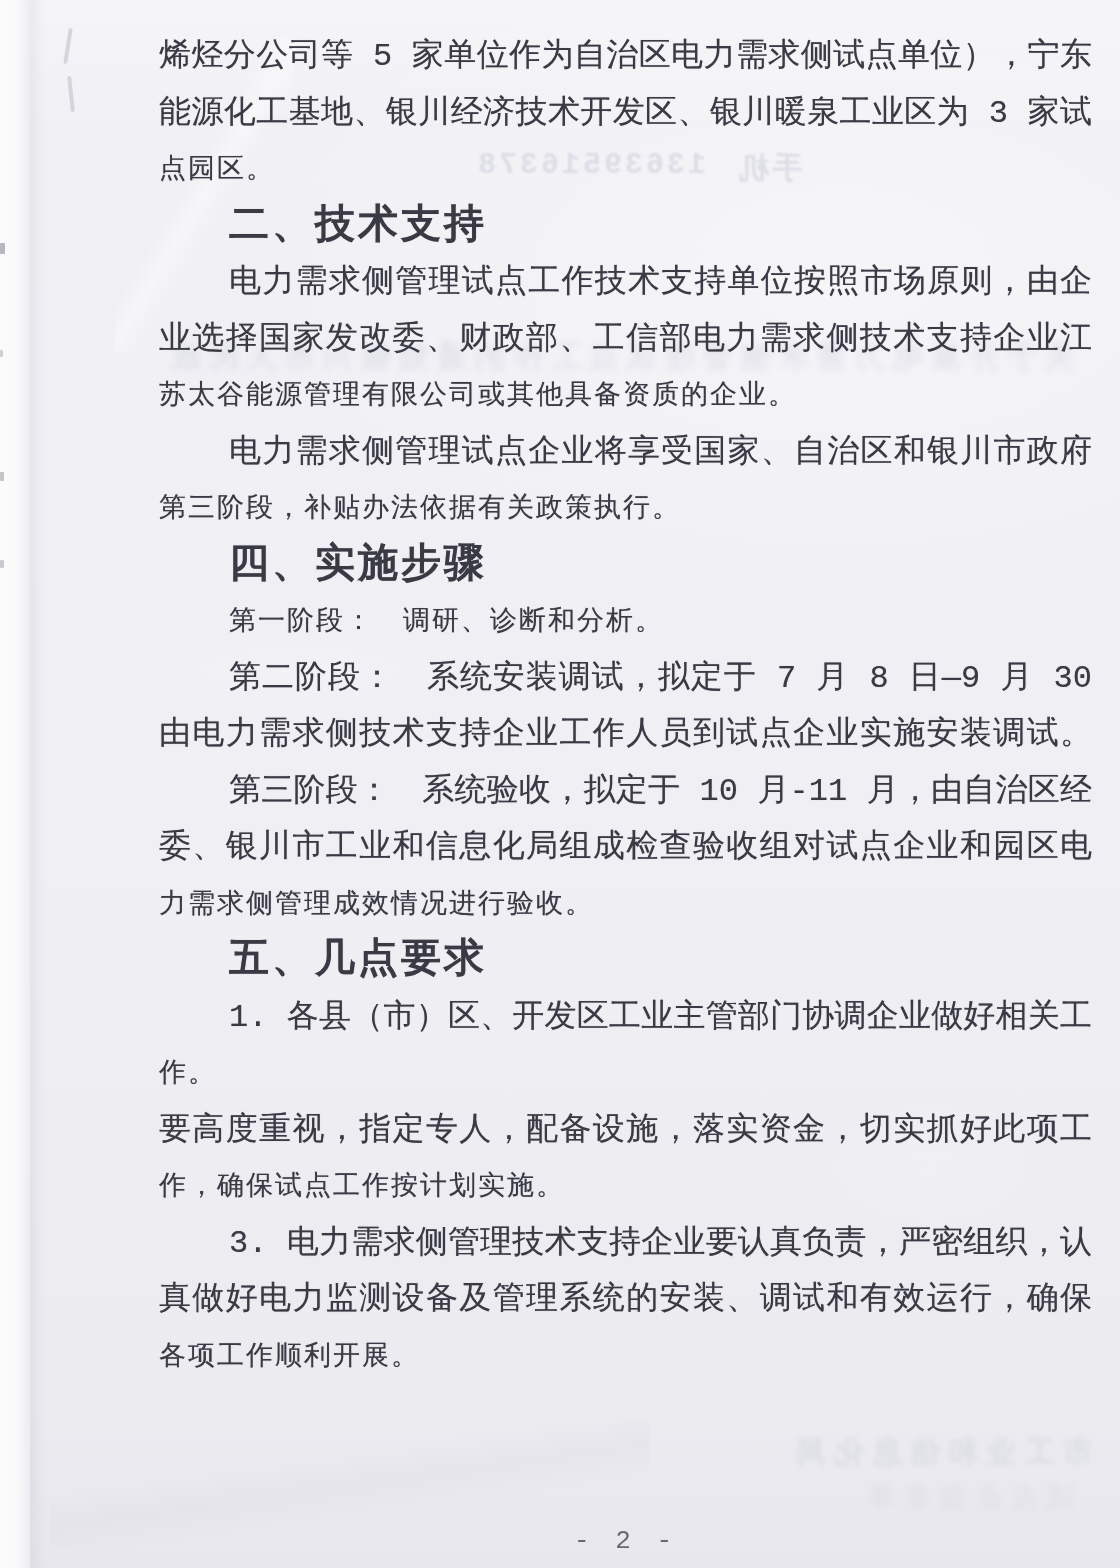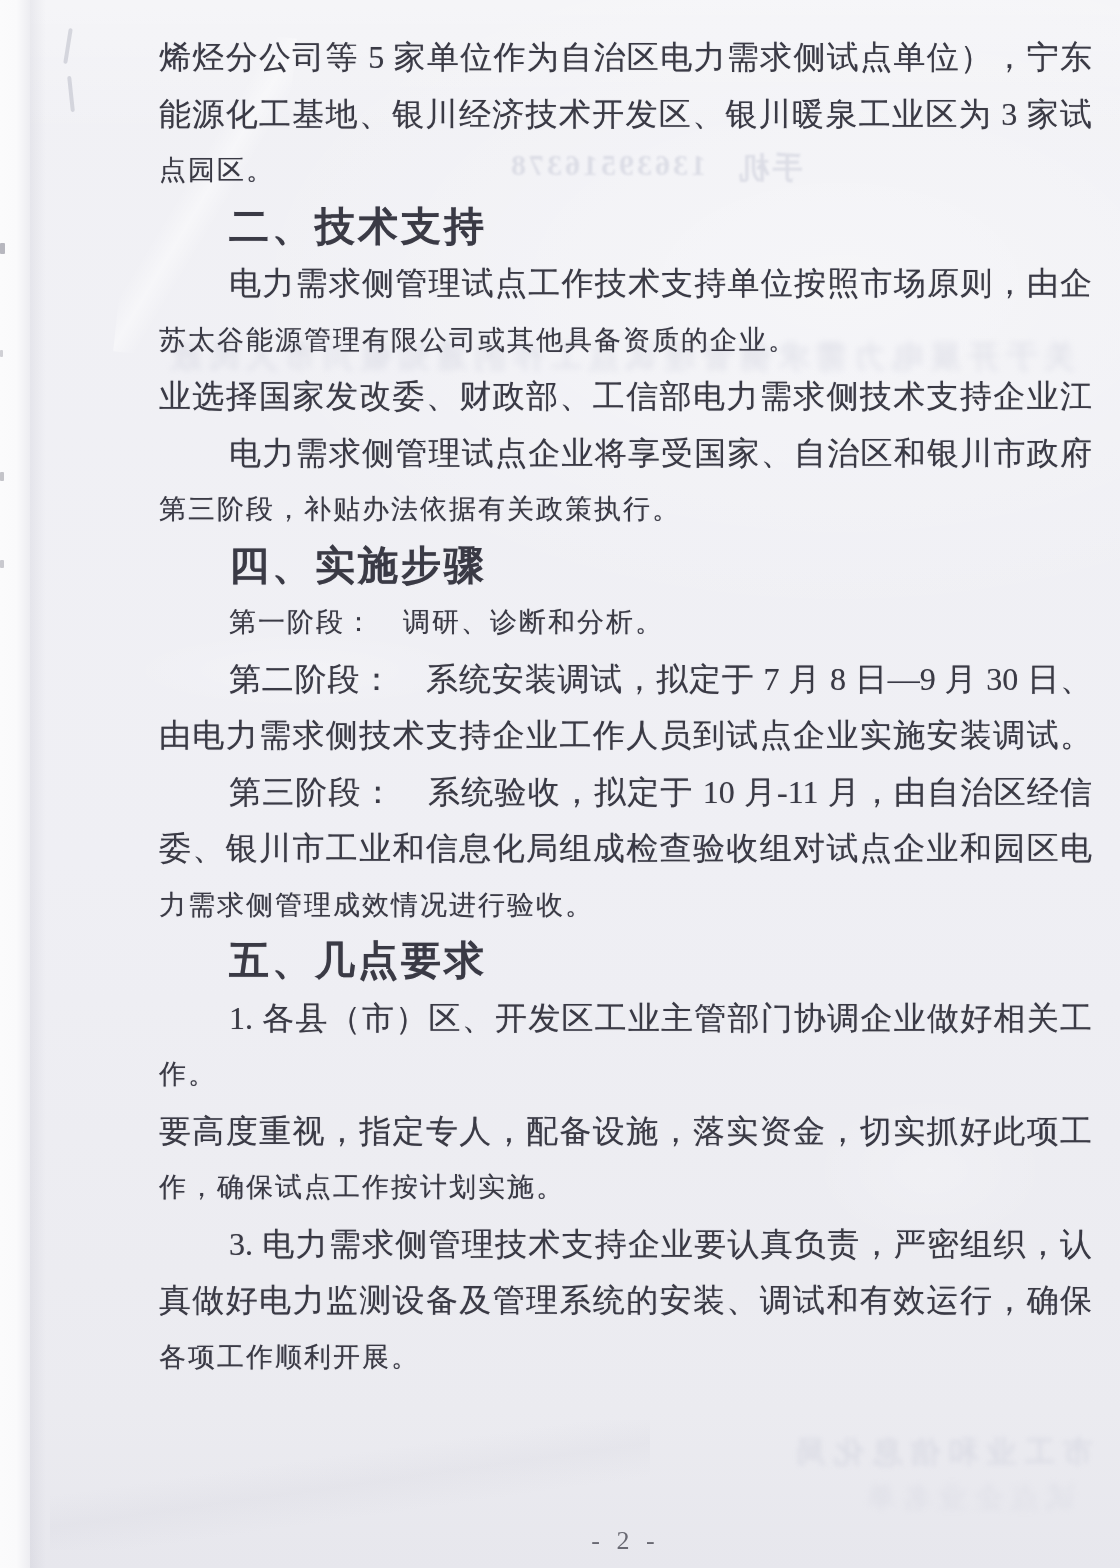--- a/index.html
+++ b/index.html
@@ -2,21 +2,21 @@
 <html><head>
 <meta charset="utf-8">
 <style>
   html,body{margin:0;padding:0;background:#dddde2;}
   .scan{
     position:relative;width:1120px;height:1568px;overflow:hidden;
     background:
       linear-gradient(180deg, rgba(255,255,255,.30) 0, rgba(255,255,255,0) 140px),
       radial-gradient(ellipse 900px 500px at 75% 18%, rgba(255,255,255,.35), rgba(255,255,255,0) 70%),
       linear-gradient(180deg, #f1f1f5 0%, #efeff4 55%, #ebebf0 90%, #e7e7ed 100%);
-    font-family:Liberation Serif, serif;
+    font-family:Liberation Mono, monospace;
   }
   
   .edge-strip{position:absolute;left:0;top:0;width:30px;height:100%;
     background:linear-gradient(90deg,#fbfbfc 0,#fafafb 55%,#ededf1 100%);}
   .edge-shadow{position:absolute;left:30px;top:0;width:16px;height:100%;
     background:linear-gradient(90deg,rgba(150,150,168,.12),rgba(150,150,168,0));}
   
   .crease{position:absolute;pointer-events:none;}
   .crease-a{left:130px;top:30px;width:150px;height:330px;opacity:.55;
     background:linear-gradient(115deg,transparent 42%,rgba(255,255,255,.75) 50%,transparent 58%);transform:rotate(6deg);}
@@ -84,22 +84,22 @@
   <div class="bleed bleed-mid">关于开展电力需求侧管理试点工作的通知银川市人民政府</div>
   <div class="bleed bleed-b1">市工业和信息化局</div>
   <div class="bleed bleed-b2">试点企业名单</div>
 
   <div class="tb">
     <div class="ln full">烯烃分公司等 5 家单位作为自治区电力需求侧试点单位），宁东</div>
     <div class="ln full">能源化工基地、银川经济技术开发区、银川暖泉工业区为 3 家试</div>
     <div class="ln">点园区。</div>
     <div class="ln h">二、技术支持</div>
     <div class="ln full ind">电力需求侧管理试点工作技术支持单位按照市场原则，由企</div>
+    <div class="ln full">业选择国家发改委、财政部、工信部电力需求侧技术支持企业江</div>
     <div class="ln">苏太谷能源管理有限公司或其他具备资质的企业。</div>
-    <div class="ln full">业选择国家发改委、财政部、工信部电力需求侧技术支持企业江</div>
     <div class="ln full ind">电力需求侧管理试点企业将享受国家、自治区和银川市政府</div>
     <div class="ln">第三阶段，补贴办法依据有关政策执行。</div>
     <div class="ln h">四、实施步骤</div>
     <div class="ln ind">第一阶段：　调研、诊断和分析。</div>
     <div class="ln full ind">第二阶段：　系统安装调试，拟定于 7 月 8 日—9 月 30 日、</div>
     <div class="ln full">由电力需求侧技术支持企业工作人员到试点企业实施安装调试。</div>
     <div class="ln full ind">第三阶段：　系统验收，拟定于 10 月-11 月，由自治区经信</div>
     <div class="ln full">委、银川市工业和信息化局组成检查验收组对试点企业和园区电</div>
     <div class="ln">力需求侧管理成效情况进行验收。</div>
     <div class="ln h">五、几点要求</div>

